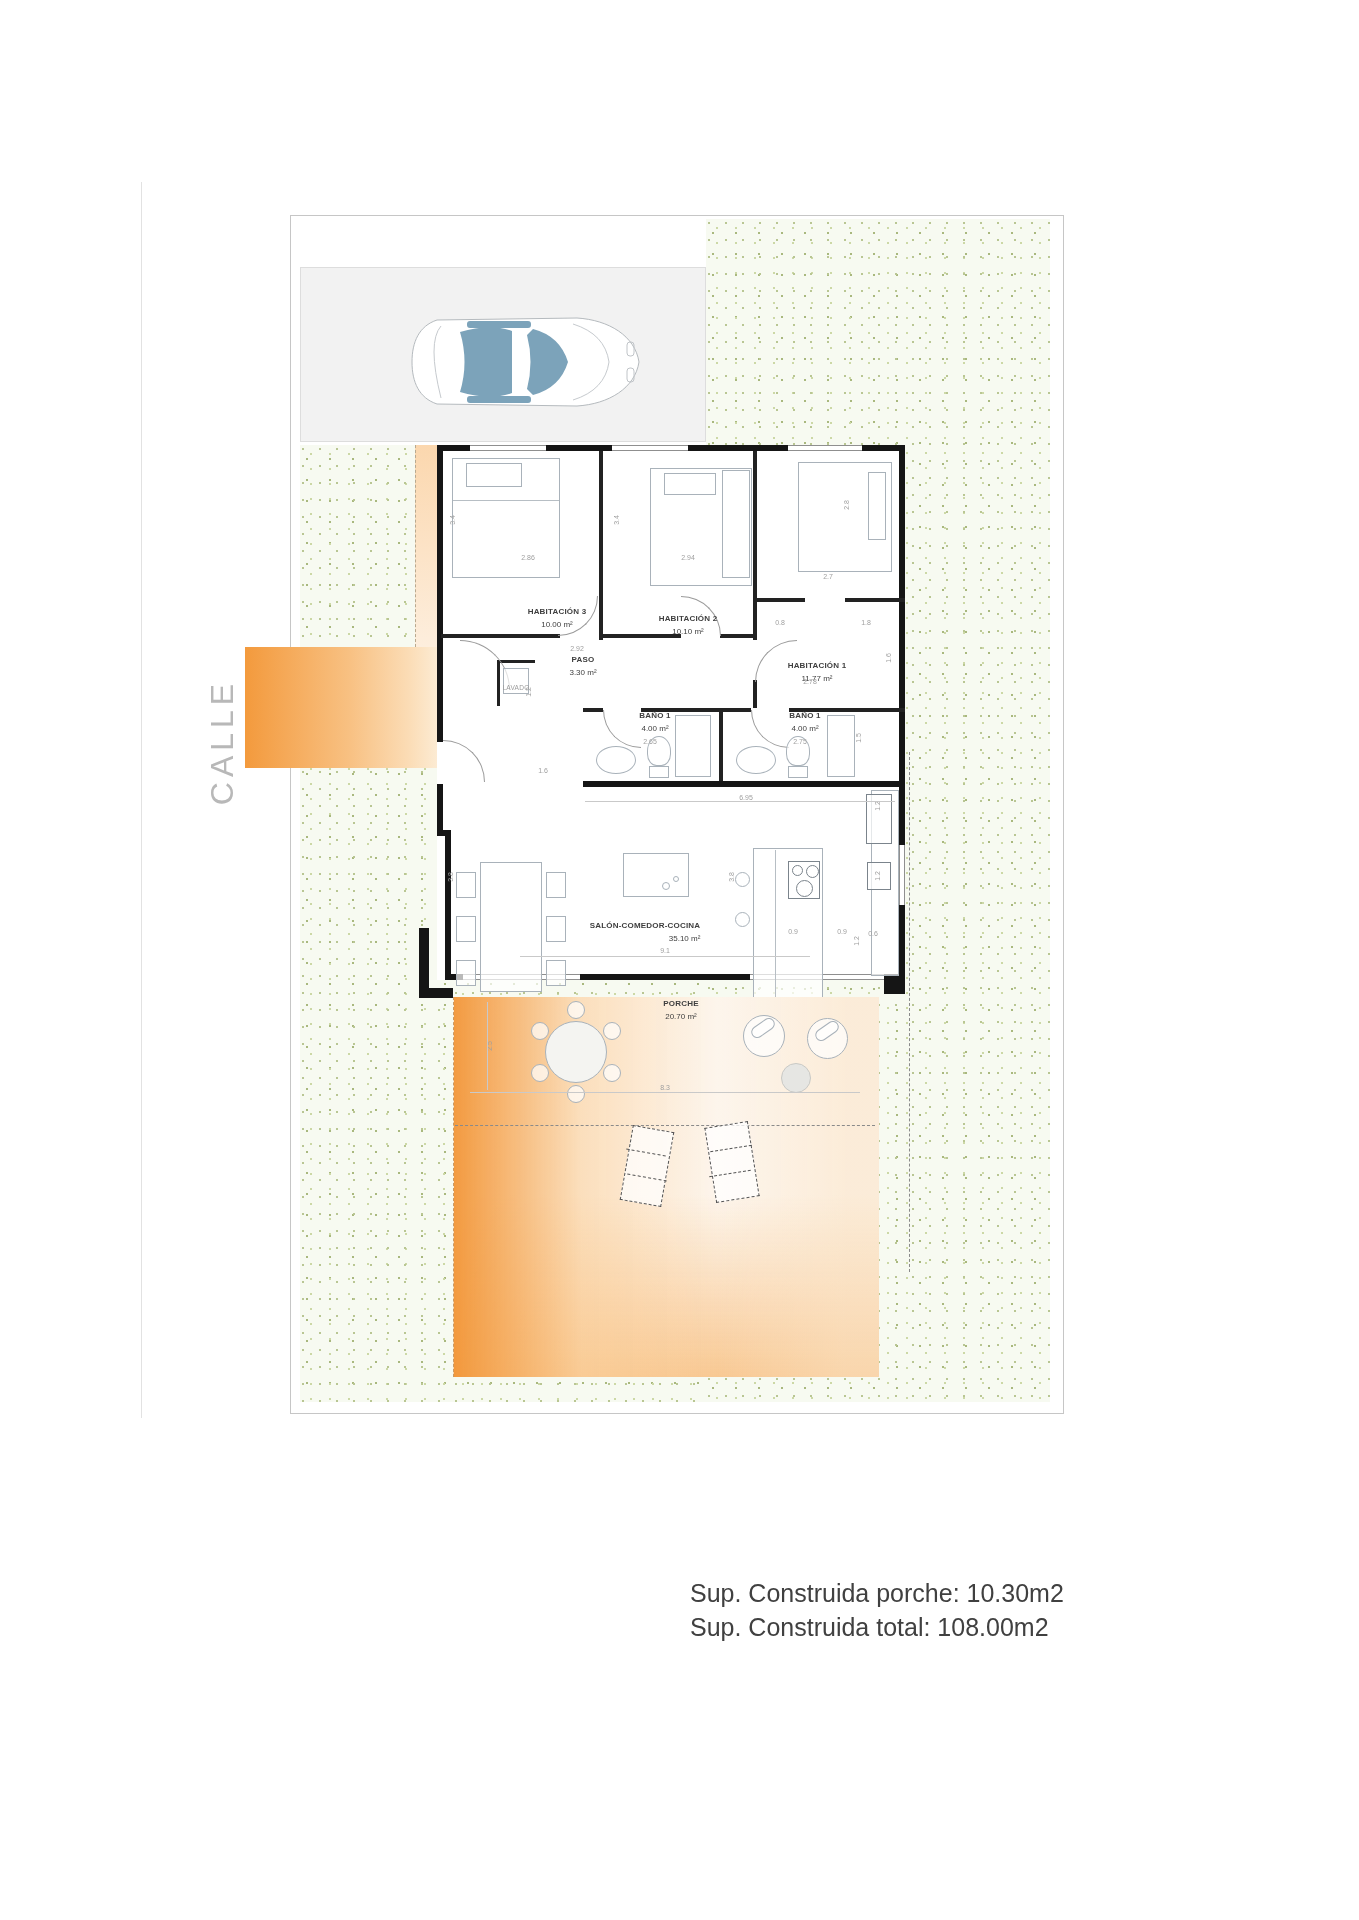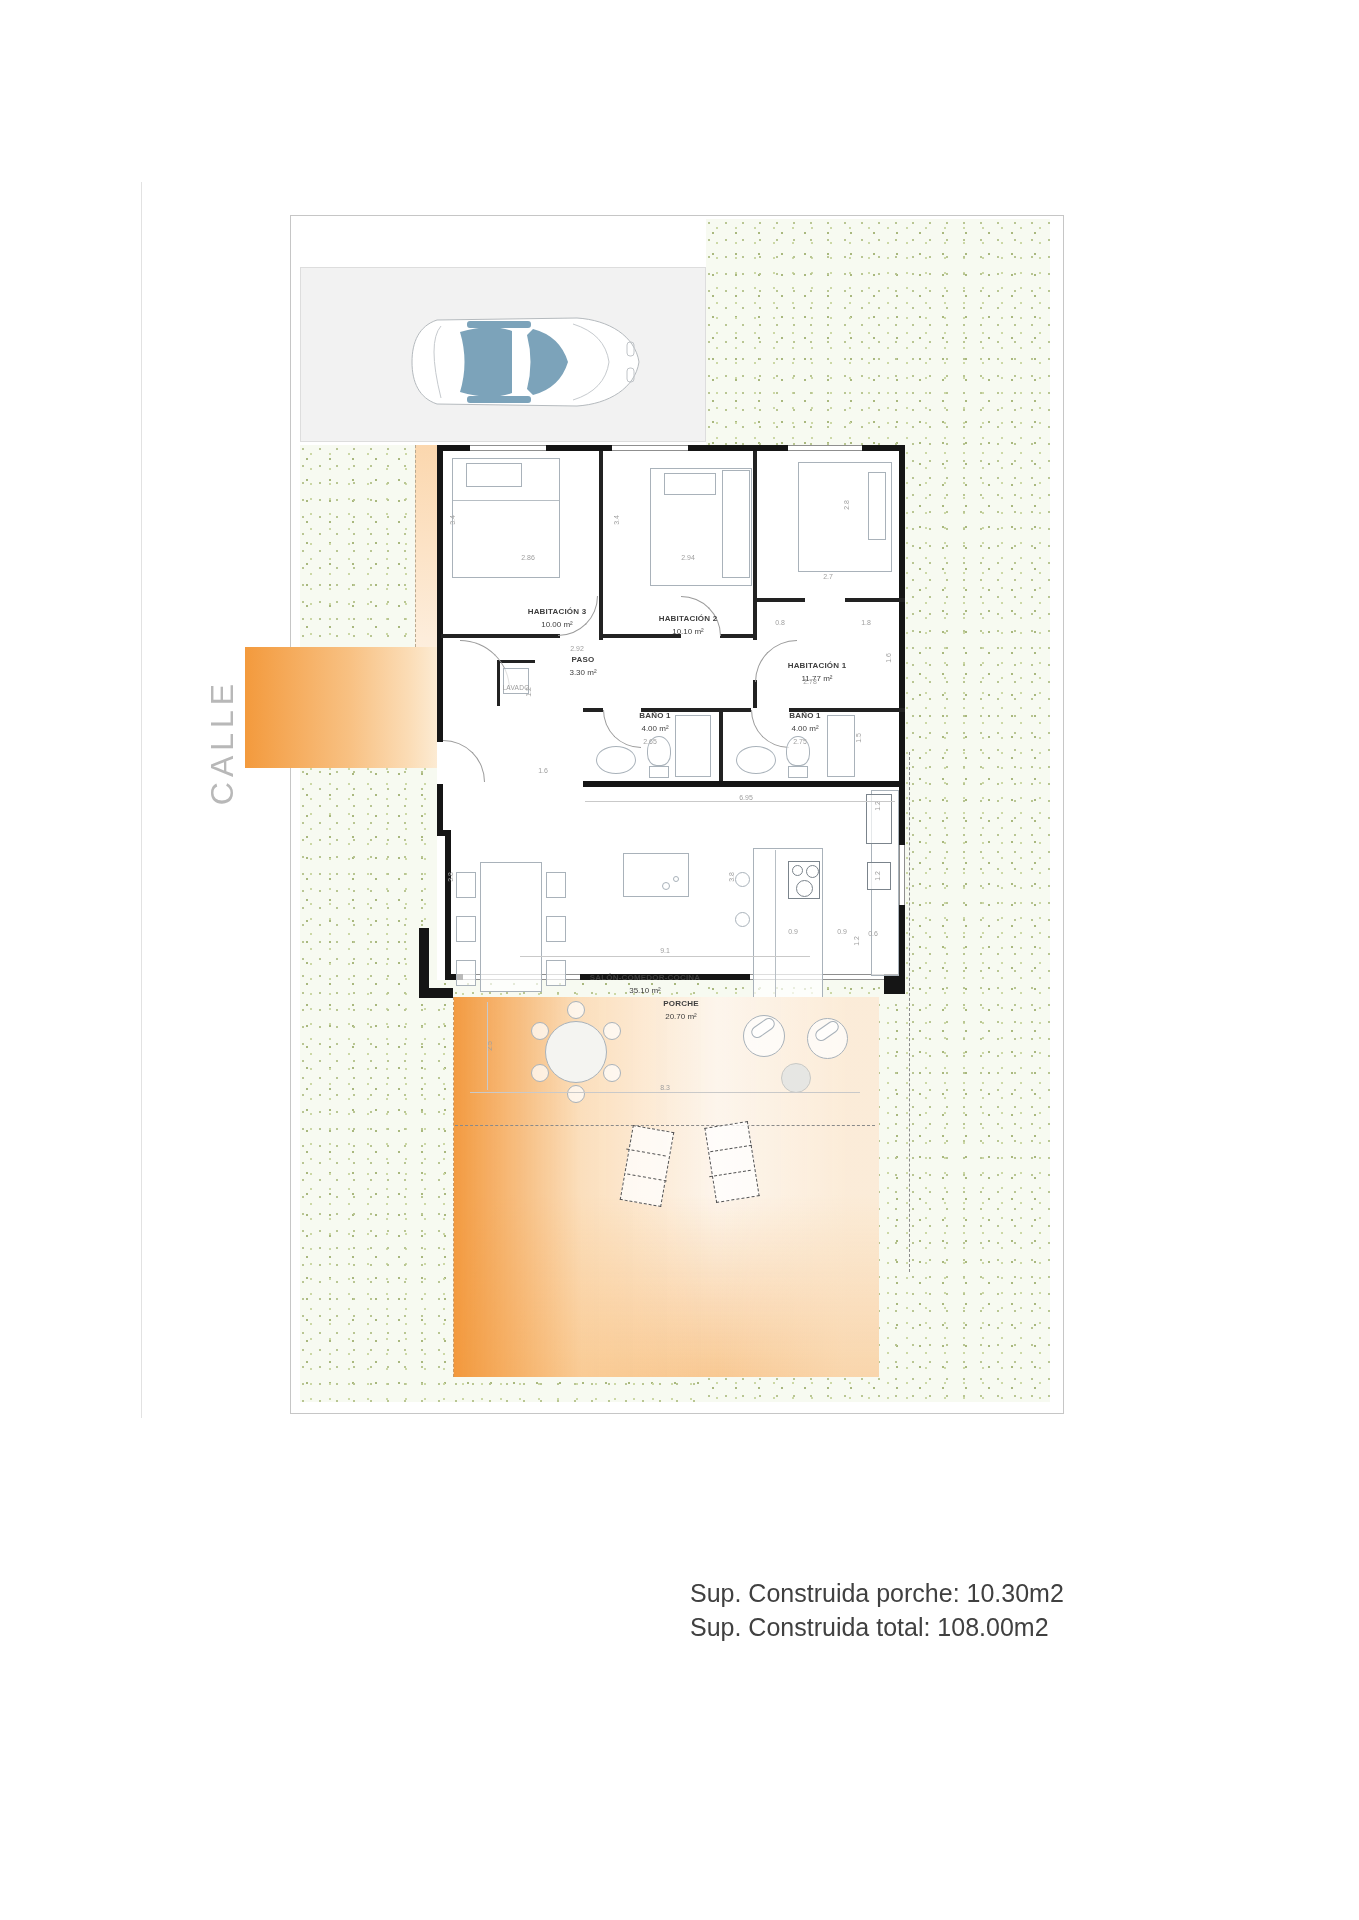--- a/index.html
+++ b/index.html
@@ -201,21 +201,21 @@
     <span class="ar">3.30 m²</span>
   </div>
   <div class="room-label" style="left:655px;top:709px;">
     <span class="nm">BAÑO 1</span>
     <span class="ar">4.00 m²</span>
   </div>
   <div class="room-label" style="left:805px;top:709px;">
     <span class="nm">BAÑO 1</span>
     <span class="ar">4.00 m²</span>
   </div>
-  <div class="room-label" style="left:645px;top:971px;">
+  <div class="room-label" style="left:645px;top:919px;text-align:right;">
     <span class="nm">SALÓN-COMEDOR-COCINA</span>
     <span class="ar">35.10 m²</span>
   </div>
   <div class="room-label" style="left:681px;top:997px;">
     <span class="nm">PORCHE</span>
     <span class="ar">20.70 m²</span>
   </div>
   <div class="tiny" style="left:516px;top:687px;font-size:6.5px;">LAVADO</div>
 
   <div class="dimv" style="left:452px;top:520px;">3.4</div>

